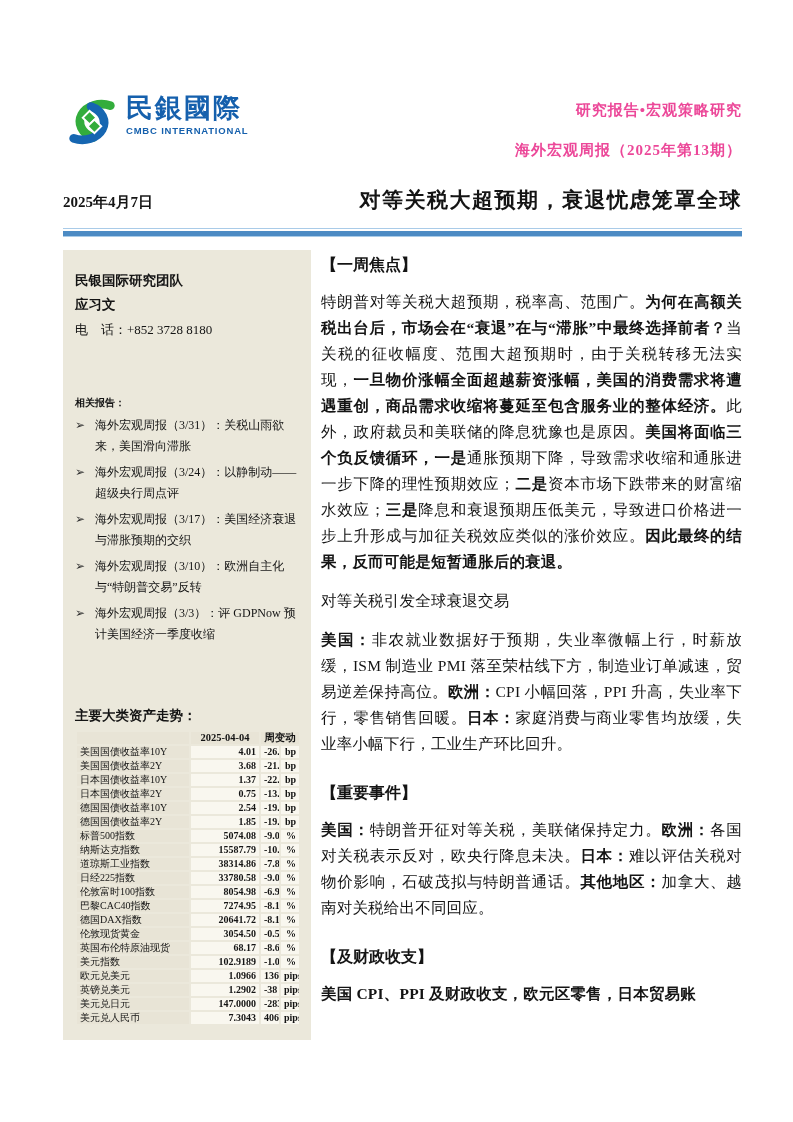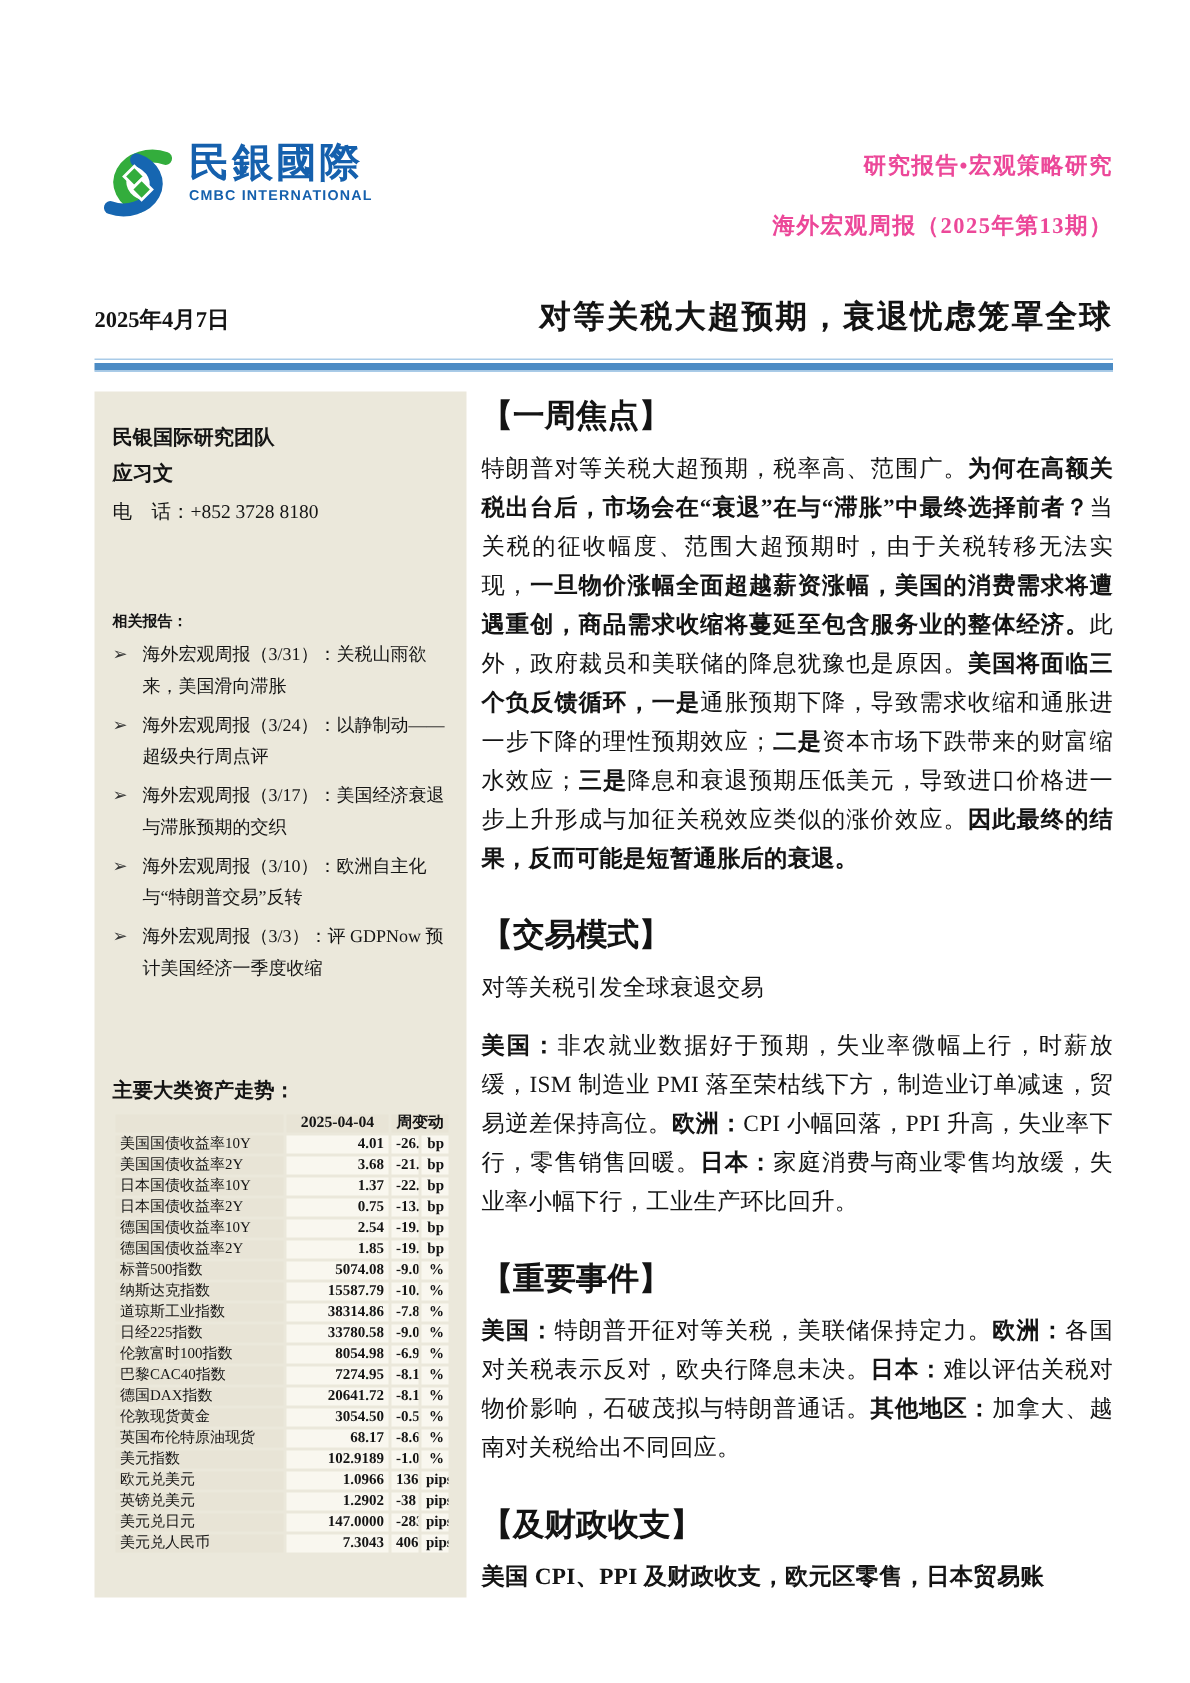--- a/index.html
+++ b/index.html
@@ -12,21 +12,21 @@
   .logo-mark{flex:none;}
   .logo-text{margin-left:5px;}
   .logo-cn{font-family:"Liberation Sans","DejaVu Sans",sans-serif;font-weight:bold;color:#1560ad;
            font-size:27px;line-height:30px;letter-spacing:2px;}
   .logo-en{font-family:"Liberation Sans","DejaVu Sans",sans-serif;font-weight:bold;color:#1560ad;
            font-size:9.5px;letter-spacing:0.8px;margin-top:2px;}
   .header-right{text-align:right;color:#ec4899;font-weight:bold;padding-top:8px;}
   .hr-line1{font-size:15px;letter-spacing:1px;}
   .hr-line2{font-size:15px;margin-top:21px;letter-spacing:1px;}
   
-  .titlebar{display:flex;justify-content:space-between;align-items:baseline;margin-top:37px;}
+  .titlebar{display:flex;justify-content:space-between;align-items:baseline;margin-top:26px;}
   .doc-date{font-size:15px;font-weight:bold;}
   .doc-title{font-size:21px;font-weight:bold;letter-spacing:1.5px;}
   
   .rule{margin-top:14px;}
   .rule-thin{height:1px;background:#a9cbe8;}
   .rule-gap{height:2px;background:#fff;}
   .rule-thick{height:5px;background:#4c8bc4;}
   
   .columns{display:flex;margin-top:13px;}
   .sidebar{width:248px;flex:none;min-height:756px;background:#ebe8db;box-sizing:border-box;
@@ -45,21 +45,21 @@
                font-size:10px;table-layout:fixed;}
   table.assets th,table.assets td{line-height:12px;padding:0 3px;overflow:hidden;white-space:nowrap;}
   table.assets th{background:#e8e4d6;font-weight:bold;text-align:center;font-size:10.5px;}
   th.h-name{width:106px;background:#e8e4d6;}
   th.h-val{width:62px;}
   td.name{background:#e8e4d6;text-align:left;}
   td.val{background:#f9f7ef;text-align:right;font-weight:bold;}
   td.chg{background:#f9f7ef;text-align:right;font-weight:bold;width:40px;}
   td.unit{background:#f9f7ef;text-align:right;font-weight:bold;width:24px;}
   
-  .sec-heading{font-size:21px;font-weight:bold;line-height:20px;margin-top:27px;}
+  .sec-heading{font-size:16px;font-weight:bold;line-height:20px;margin-top:27px;font-family:Liberation Mono, monospace;}
   .sec-heading:first-child{margin-top:6px;}
   .sec-para{font-size:15.5px;line-height:26px;text-align:justify;margin-top:13px;
             letter-spacing:0.2px;}
   .seg{font-weight:normal;}
   .seg-bold{font-weight:bold;}
 </style>
 </head>
 <body>
 
 <div class="page">
@@ -261,21 +261,20 @@
               <td class="unit">pips</td>
             </tr>
           </tbody>
       </table>
     </aside>
 
     <main class="main">
       <div id="main-sections">
           <div class="sec-heading">【一周焦点】</div>
           <div class="sec-para"><span class="seg">特朗普对等关税大超预期，税率高、范围广。</span><span class="seg-bold">为何在高额关税出台后，市场会在“衰退”在与“滞胀”中最终选择前者？</span><span class="seg">当关税的征收幅度、范围大超预期时，由于关税转移无法实现，</span><span class="seg-bold">一旦物价涨幅全面超越薪资涨幅，美国的消费需求将遭遇重创，商品需求收缩将蔓延至包含服务业的整体经济。</span><span class="seg">此外，政府裁员和美联储的降息犹豫也是原因。</span><span class="seg-bold">美国将面临三个负反馈循环，一是</span><span class="seg">通胀预期下降，导致需求收缩和通胀进一步下降的理性预期效应；</span><span class="seg-bold">二是</span><span class="seg">资本市场下跌带来的财富缩水效应；</span><span class="seg-bold">三是</span><span class="seg">降息和衰退预期压低美元，导致进口价格进一步上升形成与加征关税效应类似的涨价效应。</span><span class="seg-bold">因此最终的结果，反而可能是短暂通胀后的衰退。</span></div>
-          <div class="sec-heading">【交易模式】</div>
           <div class="sec-para"><span class="seg">对等关税引发全球衰退交易</span></div>
           <div class="sec-para"><span class="seg-bold">美国：</span><span class="seg">非农就业数据好于预期，失业率微幅上行，时薪放缓，ISM 制造业 PMI 落至荣枯线下方，制造业订单减速，贸易逆差保持高位。</span><span class="seg-bold">欧洲：</span><span class="seg">CPI 小幅回落，PPI 升高，失业率下行，零售销售回暖。</span><span class="seg-bold">日本：</span><span class="seg">家庭消费与商业零售均放缓，失业率小幅下行，工业生产环比回升。</span></div>
           <div class="sec-heading">【重要事件】</div>
           <div class="sec-para"><span class="seg-bold">美国：</span><span class="seg">特朗普开征对等关税，美联储保持定力。</span><span class="seg-bold">欧洲：</span><span class="seg">各国对关税表示反对，欧央行降息未决。</span><span class="seg-bold">日本：</span><span class="seg">难以评估关税对物价影响，石破茂拟与特朗普通话。</span><span class="seg-bold">其他地区：</span><span class="seg">加拿大、越南对关税给出不同回应。</span></div>
           <div class="sec-heading">【及财政收支】</div>
           <div class="sec-para"><span class="seg-bold">美国 CPI、PPI 及财政收支，欧元区零售，日本贸易账</span></div>
         </div>
     </main>
 
   </div>

